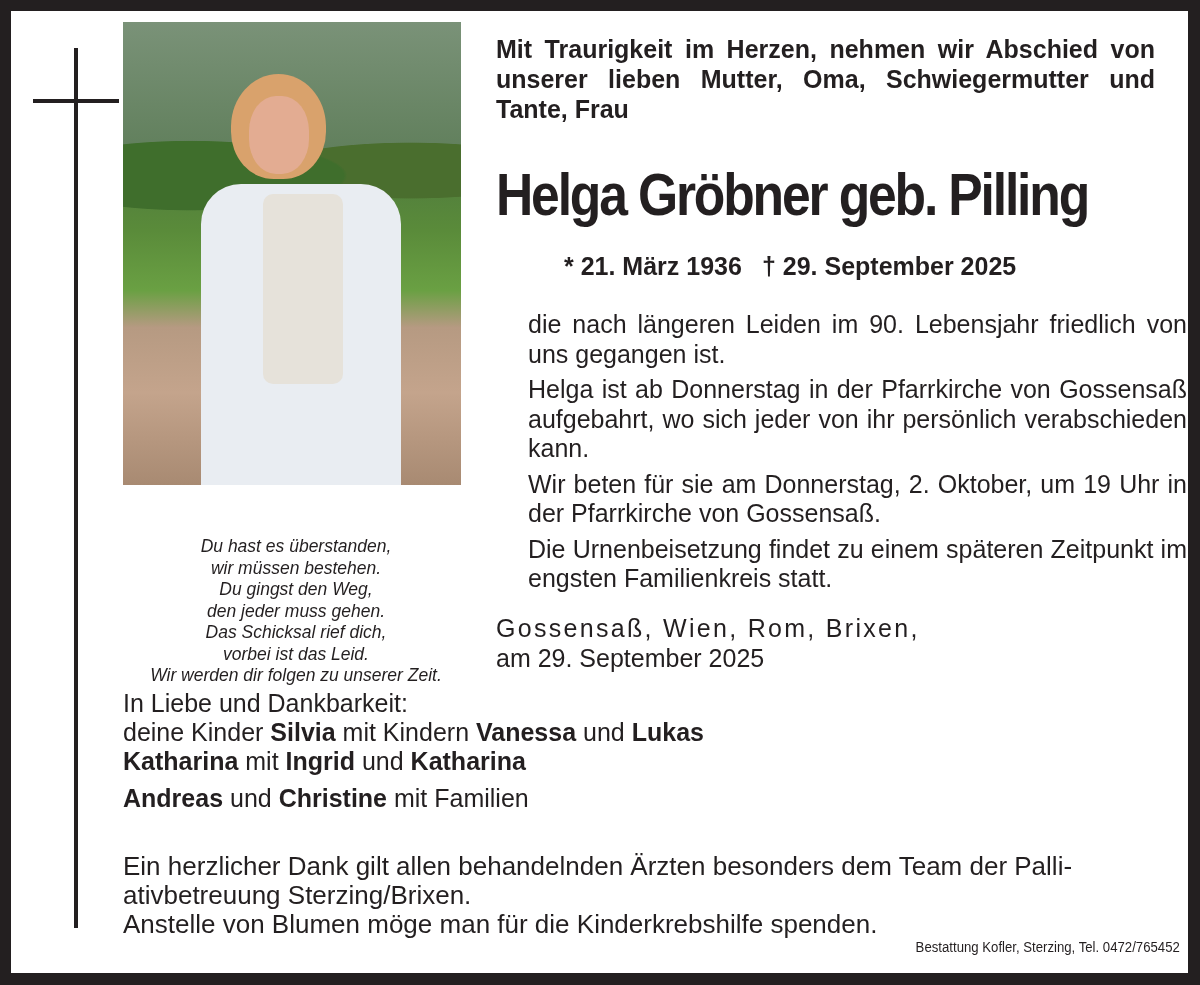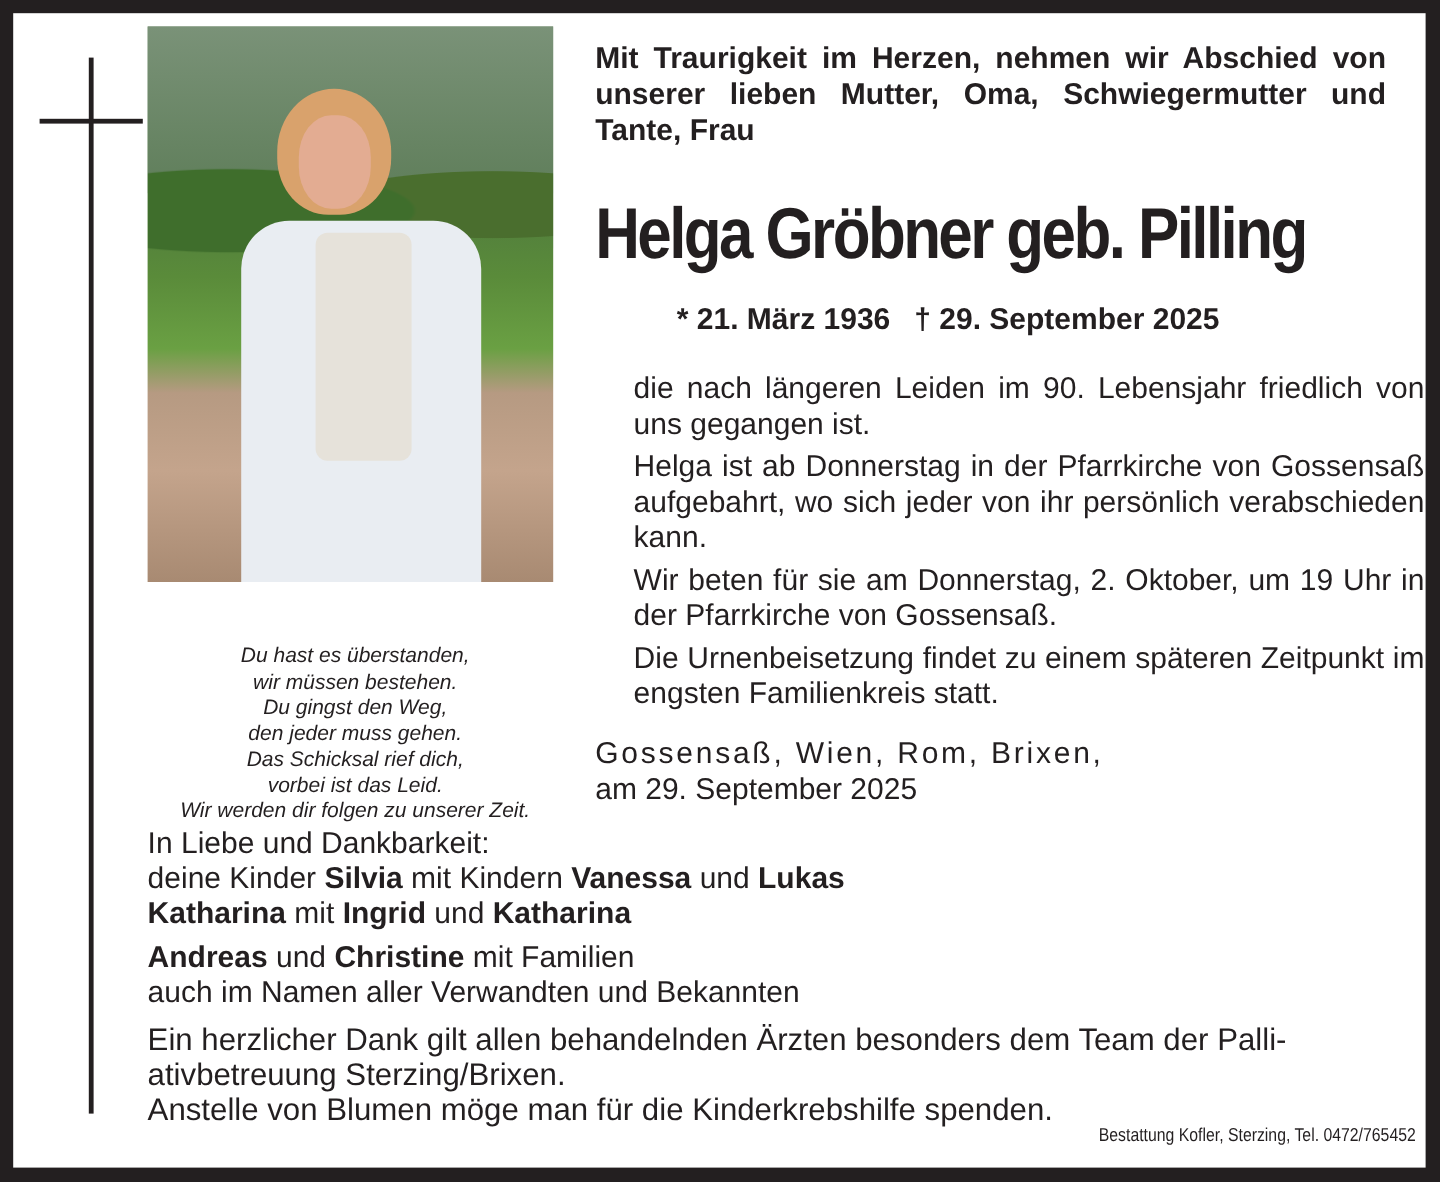--- a/index.html
+++ b/index.html
@@ -83,21 +83,20 @@
 <div class="place">
   <div class="spaced">Gossensaß, Wien, Rom, Brixen,</div>
   <div>am 29. September 2025</div>
 </div>
 
 <div class="family">
   <p>In Liebe und Dankbarkeit:</p>
   <p><span>deine Kinder </span><b>Silvia</b><span> mit Kindern </span><b>Vanessa</b><span> und </span><b>Lukas</b></p>
   <p><b>Katharina</b><span> mit </span><b>Ingrid</b><span> und </span><b>Katharina</b></p>
   <p class="gap"><b>Andreas</b><span> und </span><b>Christine</b><span> mit Familien</span></p>
-  <p>auch im Namen aller Verwandten und Bekannten</p>
 </div>
 
 <div class="thanks">
   <p>Ein herzlicher Dank gilt allen behandelnden Ärzten besonders dem Team der Palli-</p>
   <p>ativbetreuung Sterzing/Brixen.</p>
   <p>Anstelle von Blumen möge man für die Kinderkrebshilfe spenden.</p>
 </div>
 
 <div class="credit">Bestattung Kofler, Sterzing, Tel. 0472/765452</div>
 

